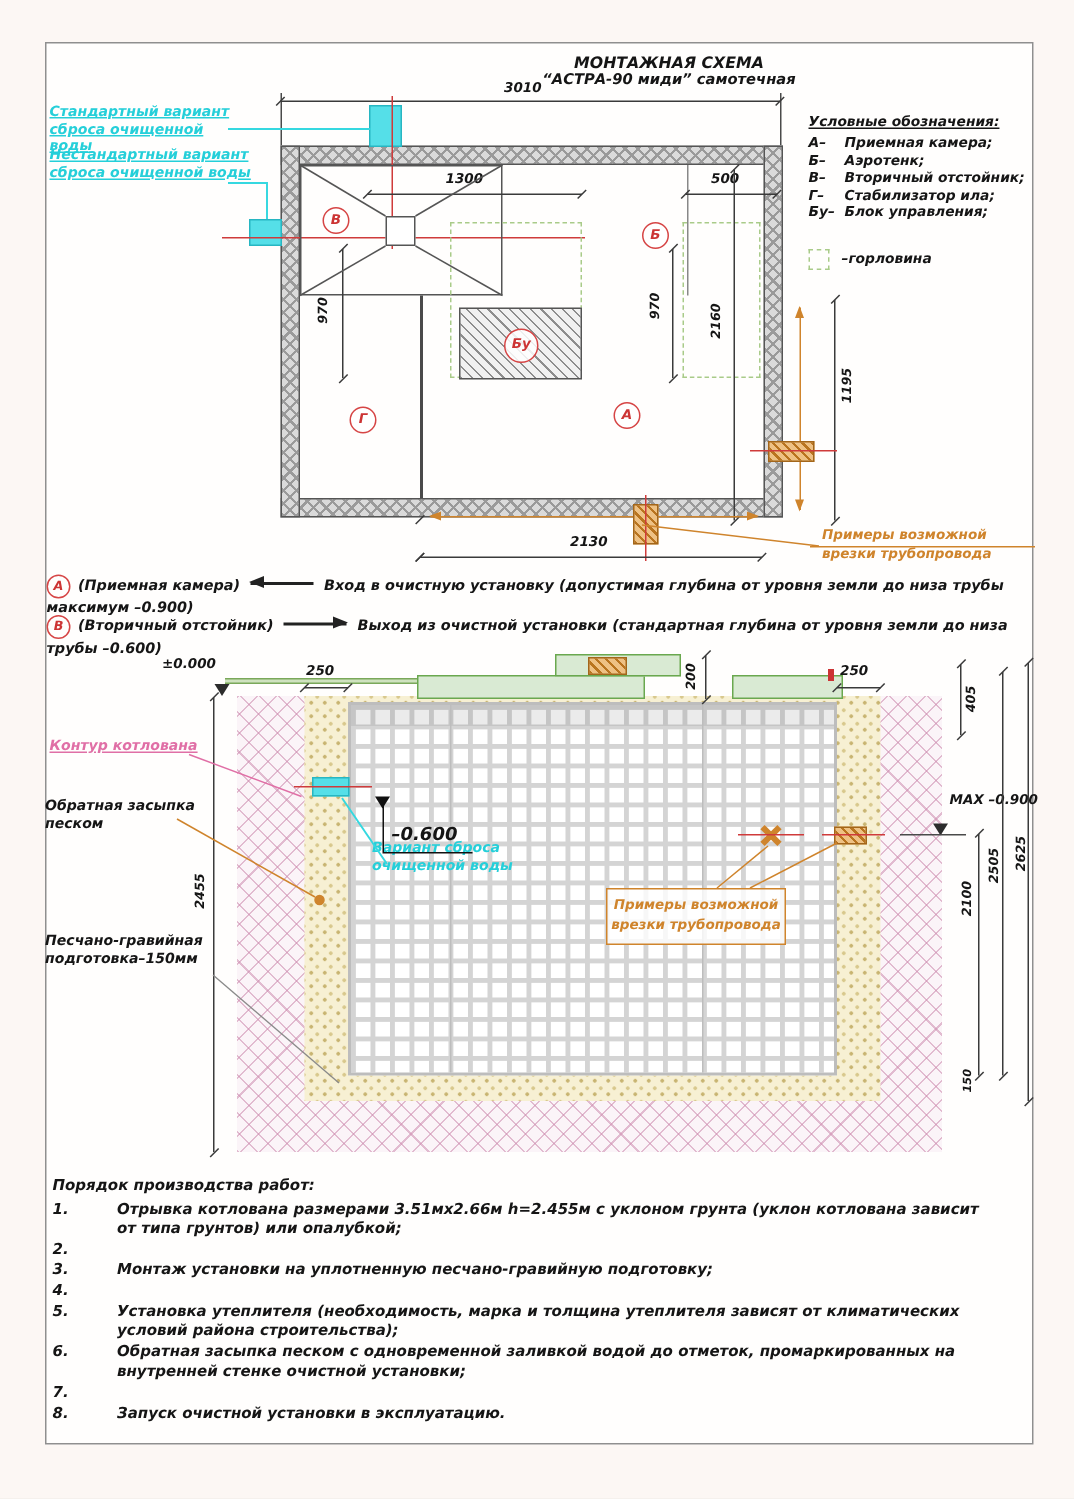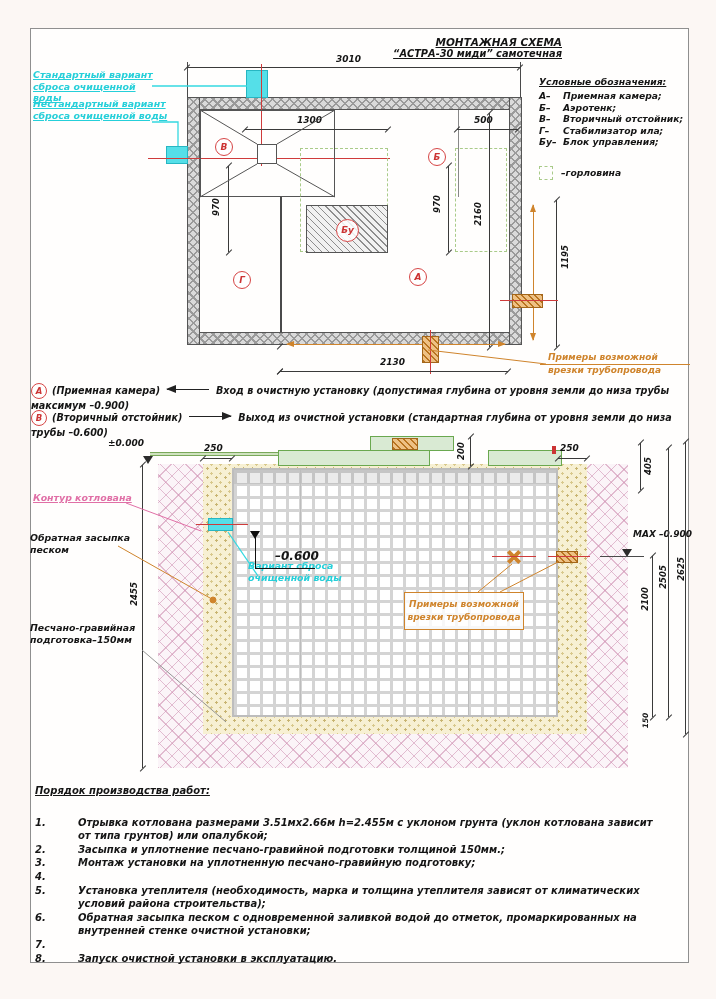--- a/index.html
+++ b/index.html
@@ -55,23 +55,23 @@
   .legend .lt{text-decoration:underline;margin-bottom:3px;}
   .lrow{display:flex;line-height:11.6px;}
   .lkey{width:24px;flex:none;}
 </style>
 </head>
 <body>
 
 <div class="page">
   <div class="frame"></div>
 
-  <div class="t" style="left:330px;top:36px;width:232px;text-align:right;font-size:10.5px;text-decoration:underline;">
+  <div class="t" style="left:330px;top:36px;width:232px;text-align:center;font-size:10.5px;">
     <div>МОНТАЖНАЯ СХЕМА</div>
-    <div style="font-size:9.8px;">“АСТРА-30 миди” самотечная</div>
+    <div style="font-size:9.8px;">“АСТРА-90 миди” самотечная</div>
   </div>
 
   <div class="legend">
     <div class="lt">Условные обозначения:</div>
     <div class="lrow">
         <span class="lkey">А–</span>
         <span>Приемная камера;</span>
       </div>
     <div class="lrow">
         <span class="lkey">Б–</span>
@@ -208,42 +208,41 @@
   <div class="t" style="left:30px;top:532px;width:112px;font-size:9.4px;line-height:12px;">Обратная засыпка песком</div>
   <div class="t" style="left:30px;top:622px;width:126px;font-size:9.4px;line-height:12px;">Песчано-гравийная подготовка–150мм</div>
 
   <div class="cyanbox abs" style="left:208px;top:518px;width:25px;height:13px;"></div>
   <div class="hl" style="left:196px;top:524px;width:52px;background:#cf3b3b;"></div>
   <div class="t" style="left:248px;top:560px;width:112px;font-size:9.4px;line-height:12px;color:#25cfd9;">Вариант сброса очищенной воды</div>
 
   <div class="flagdn" style="left:250px;top:531px;border-top-color:#111;"></div>
   <div class="vl" style="left:255px;top:537px;height:31px;background:#111;"></div>
   <div class="hl" style="left:255px;top:568px;width:60px;background:#111;height:1.4px;"></div>
-  <div class="t" style="left:275px;top:549px;font-size:12px;">–0.600</div>
+  <div class="t" style="left:261px;top:549px;font-size:12px;">–0.600</div>
 
   <div class="abs" style="left:506px;top:549px;width:16px;height:16px;">
     <span class="abs" style="left:0;top:6px;width:16px;height:4px;background:#cf842c;transform:rotate(45deg);"></span>
     <span class="abs" style="left:0;top:6px;width:16px;height:4px;background:#cf842c;transform:rotate(-45deg);"></span>
   </div>
   <div class="hl" style="left:492px;top:556px;width:44px;background:#cf3b3b;"></div>
   <div class="hatch-orange abs" style="left:556px;top:551px;width:22px;height:12px;"></div>
   <div class="hl" style="left:548px;top:556px;width:42px;background:#cf3b3b;"></div>
   <div class="abs" style="left:404px;top:592px;width:120px;height:38px;border:1.3px solid #cf842c;background:rgba(255,255,255,0.8);box-sizing:border-box;text-align:center;">
     <div class="t orange-t" style="position:static;font-size:9px;line-height:12.5px;padding-top:5px;">Примеры возможной врезки трубопровода</div>
   </div>
 
   <div class="wl">
-    <div style="text-decoration:underline;margin-bottom:18px;">Порядок производства работ:</div>
+    <div style="margin-bottom:2px;">Порядок производства работ:</div>
     <div class="witem">
         <span class="wnum">1.</span>
         <span>Отрывка котлована размерами 3.51мх2.66м h=2.455м с уклоном грунта (уклон котлована зависит от типа грунтов) или опалубкой;</span>
       </div>
     <div class="witem">
         <span class="wnum">2.</span>
-        <span>Засыпка и уплотнение песчано-гравийной подготовки толщиной 150мм.;</span>
       </div>
     <div class="witem">
         <span class="wnum">3.</span>
         <span>Монтаж установки на уплотненную песчано-гравийную подготовку;</span>
       </div>
     <div class="witem">
         <span class="wnum">4.</span>
       </div>
     <div class="witem">
         <span class="wnum">5.</span>

